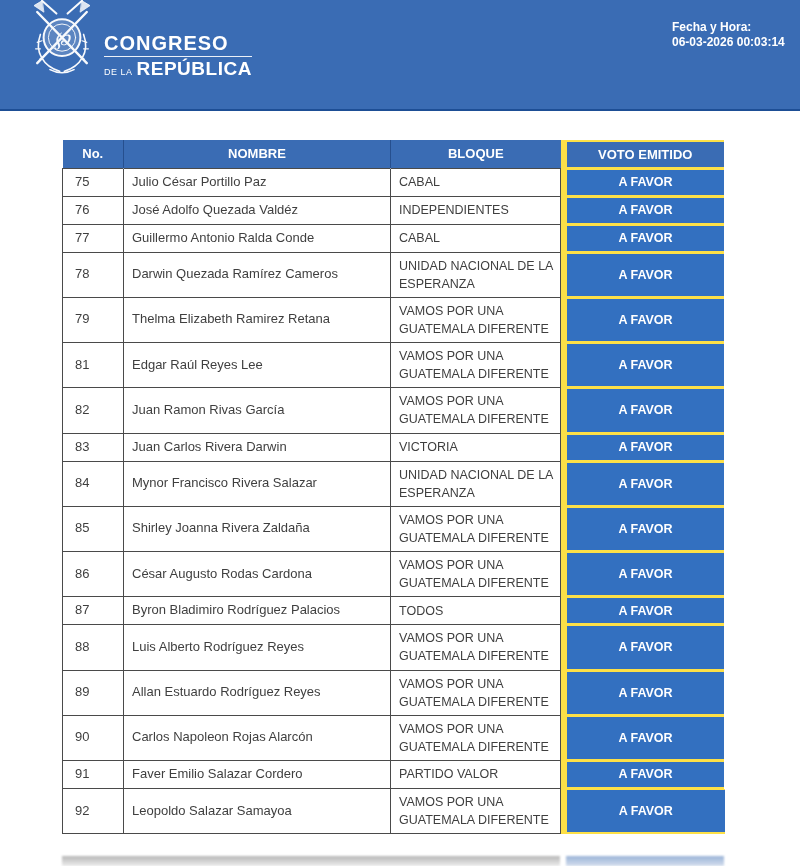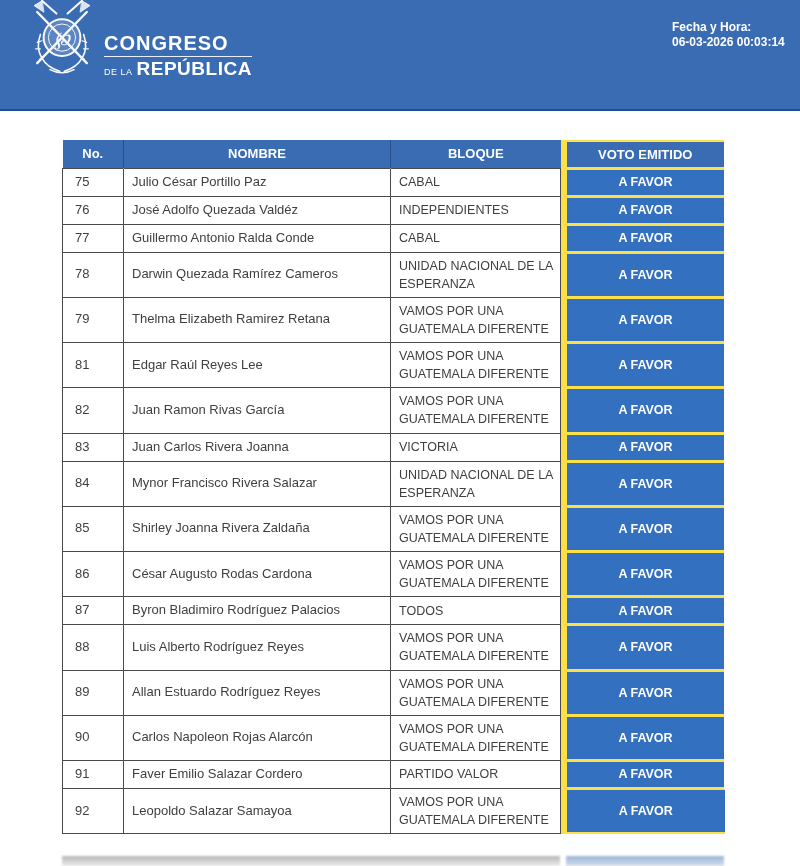--- a/index.html
+++ b/index.html
@@ -203,21 +203,21 @@
         <tr>
           <td class="col-no">82</td>
           <td class="col-nombre">Juan Ramon Rivas García</td>
           <td class="col-bloque">VAMOS POR UNA GUATEMALA DIFERENTE</td>
           <td class="col-voto">
             <div class="vote-pill">A FAVOR</div>
           </td>
         </tr>
         <tr>
           <td class="col-no">83</td>
-          <td class="col-nombre">Juan Carlos Rivera Joanna</td>
+          <td class="col-nombre">Juan Carlos Rivera Darwin</td>
           <td class="col-bloque">VICTORIA</td>
           <td class="col-voto">
             <div class="vote-pill">A FAVOR</div>
           </td>
         </tr>
         <tr>
           <td class="col-no">84</td>
           <td class="col-nombre">Mynor Francisco Rivera Salazar</td>
           <td class="col-bloque">UNIDAD NACIONAL DE LA ESPERANZA</td>
           <td class="col-voto">

